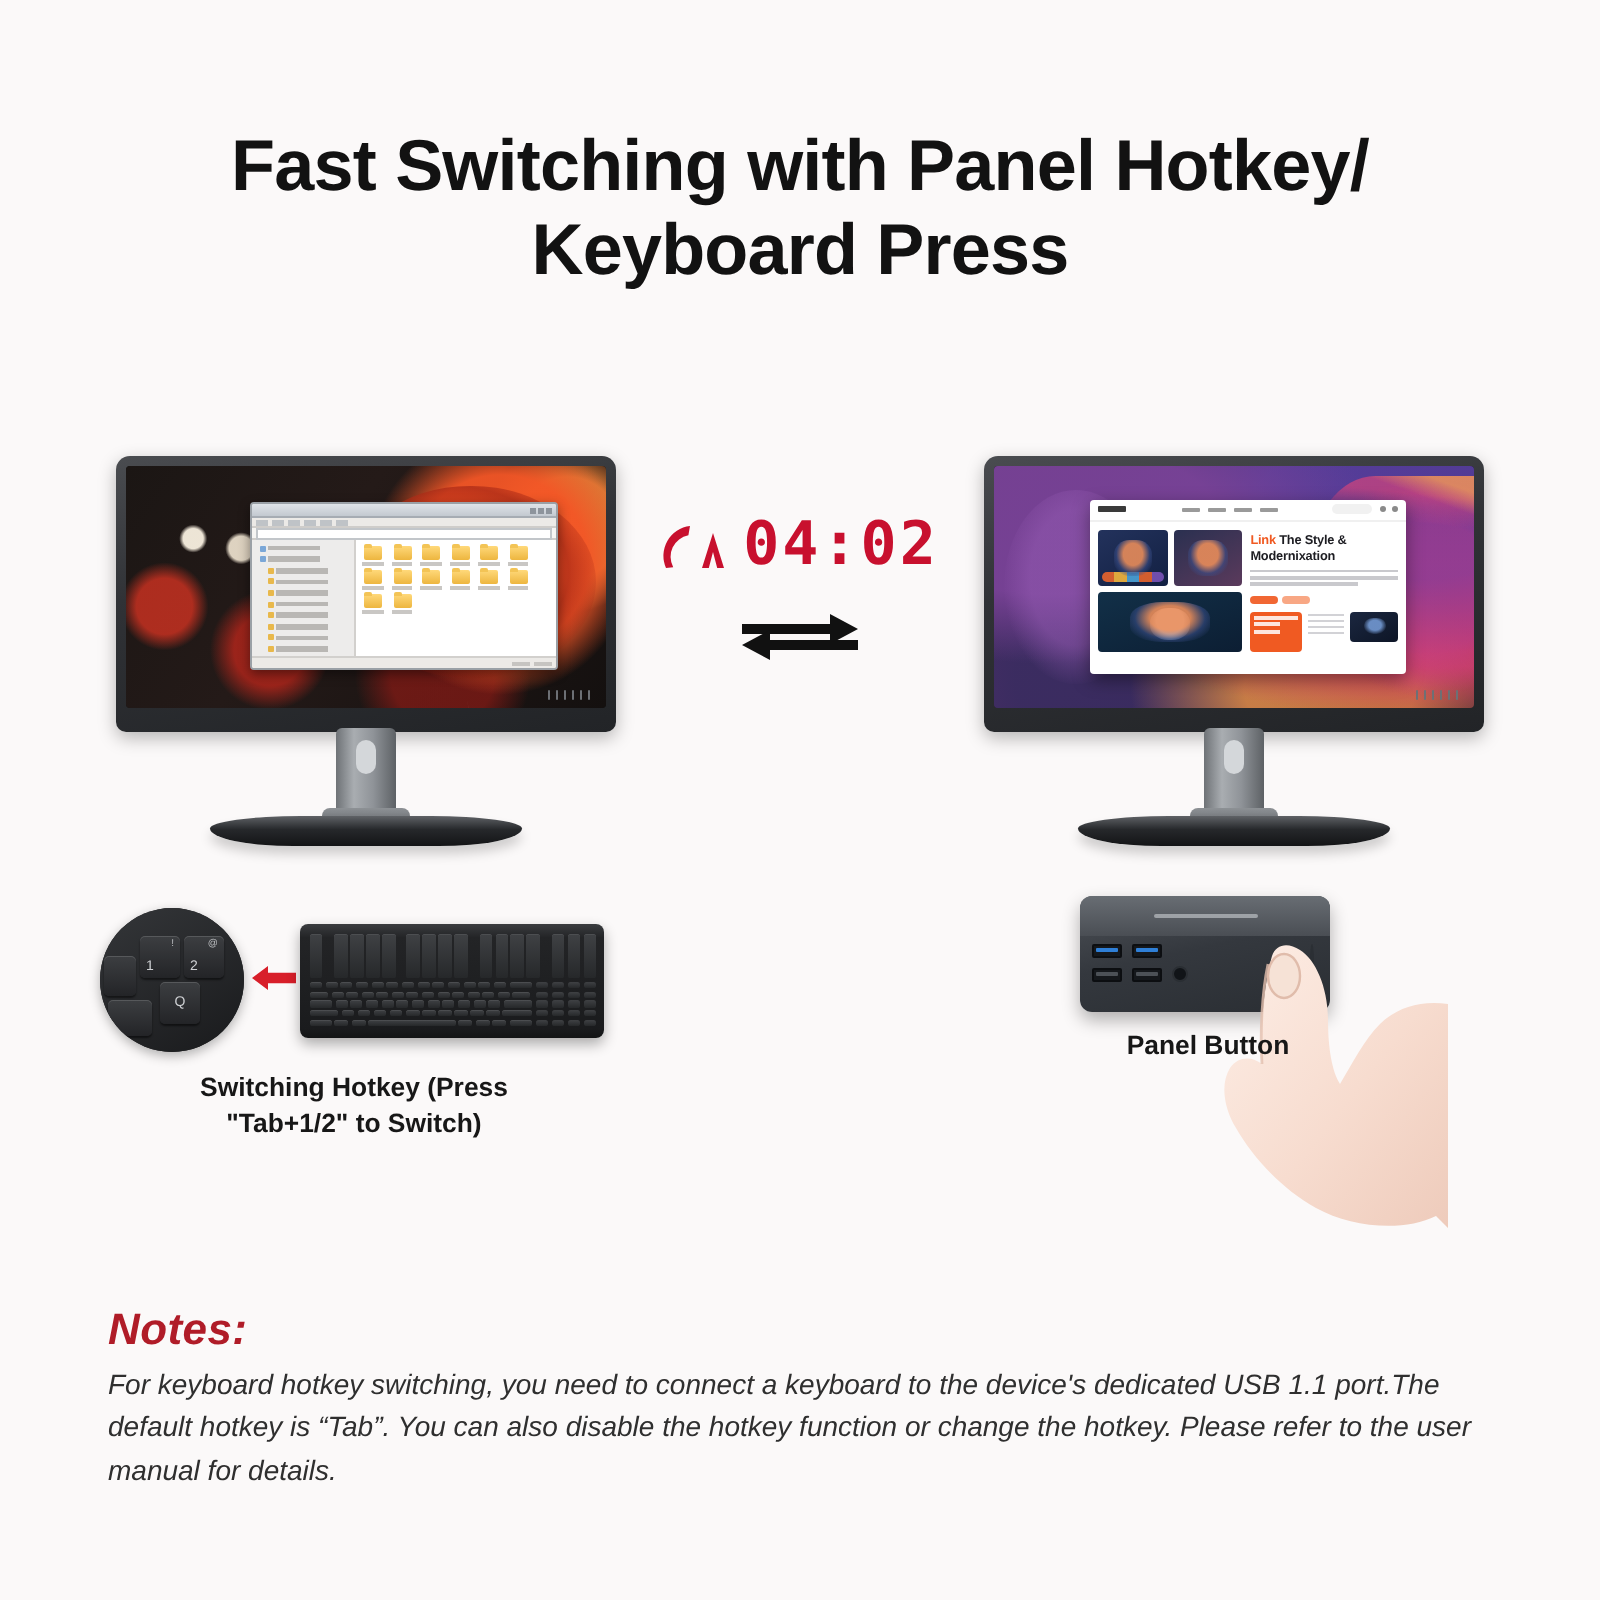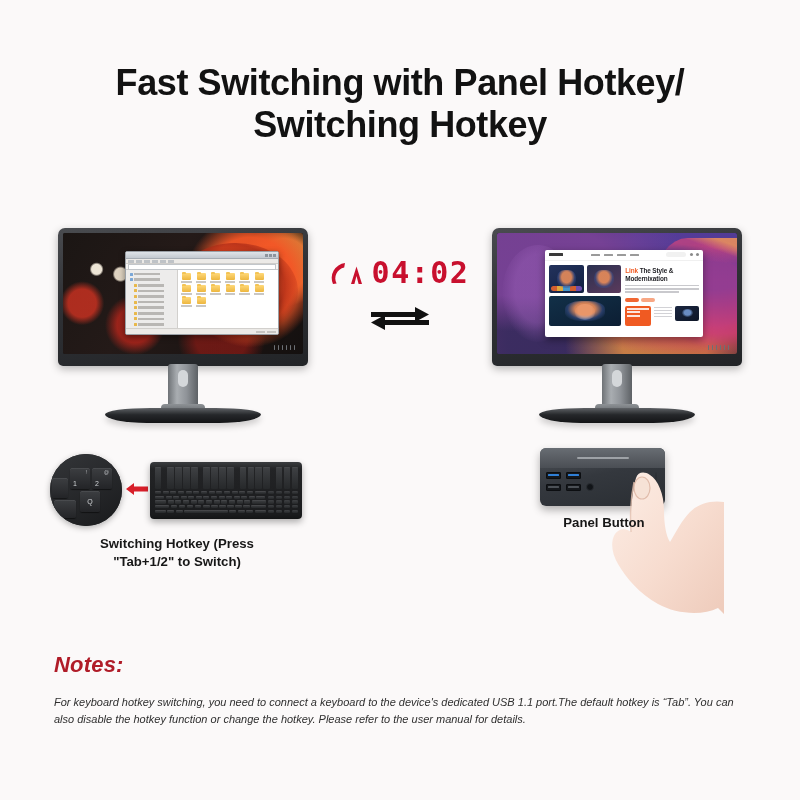--- a/index.html
+++ b/index.html
@@ -363,35 +363,35 @@
     position:relative;text-align:center;font-size:13.2px;font-weight:600;
     color:#171717;margin-top:9px;width:160px;margin-left:6px;
   }
 
   
   .notes{
     position:absolute;left:54px;top:652px;width:700px;
   }
   .notes-h{
     font-size:22px;font-weight:bold;font-style:italic;
-    color:#B01C28;margin:0 0 16px 0;letter-spacing:.2px;
+    color:#B01C28;margin:0 0 4px 0;letter-spacing:.2px;
   }
   .notes-b{
-    font-size:11px;line-height:1.52;font-style:italic;
+    font-size:14px;line-height:1.52;font-style:italic;
     color:#2f2f2f;margin:0;
   }
 </style>
 </head>
 <body style="background: rgb(251, 249, 249);">
 
 <div class="stage">
 
   <div class="title">
     <span>Fast Switching with Panel Hotkey/</span><br>
-    <span>Switching Hotkey</span>
+    <span>Keyboard Press</span>
   </div>
 
   <div class="monitor left">
     <div class="mon-bezel">
       <div class="mon-screen">
         <div class="wall-red"></div>
 
         <div class="explorer">
           <div class="exp-titlebar">
             <i></i>

